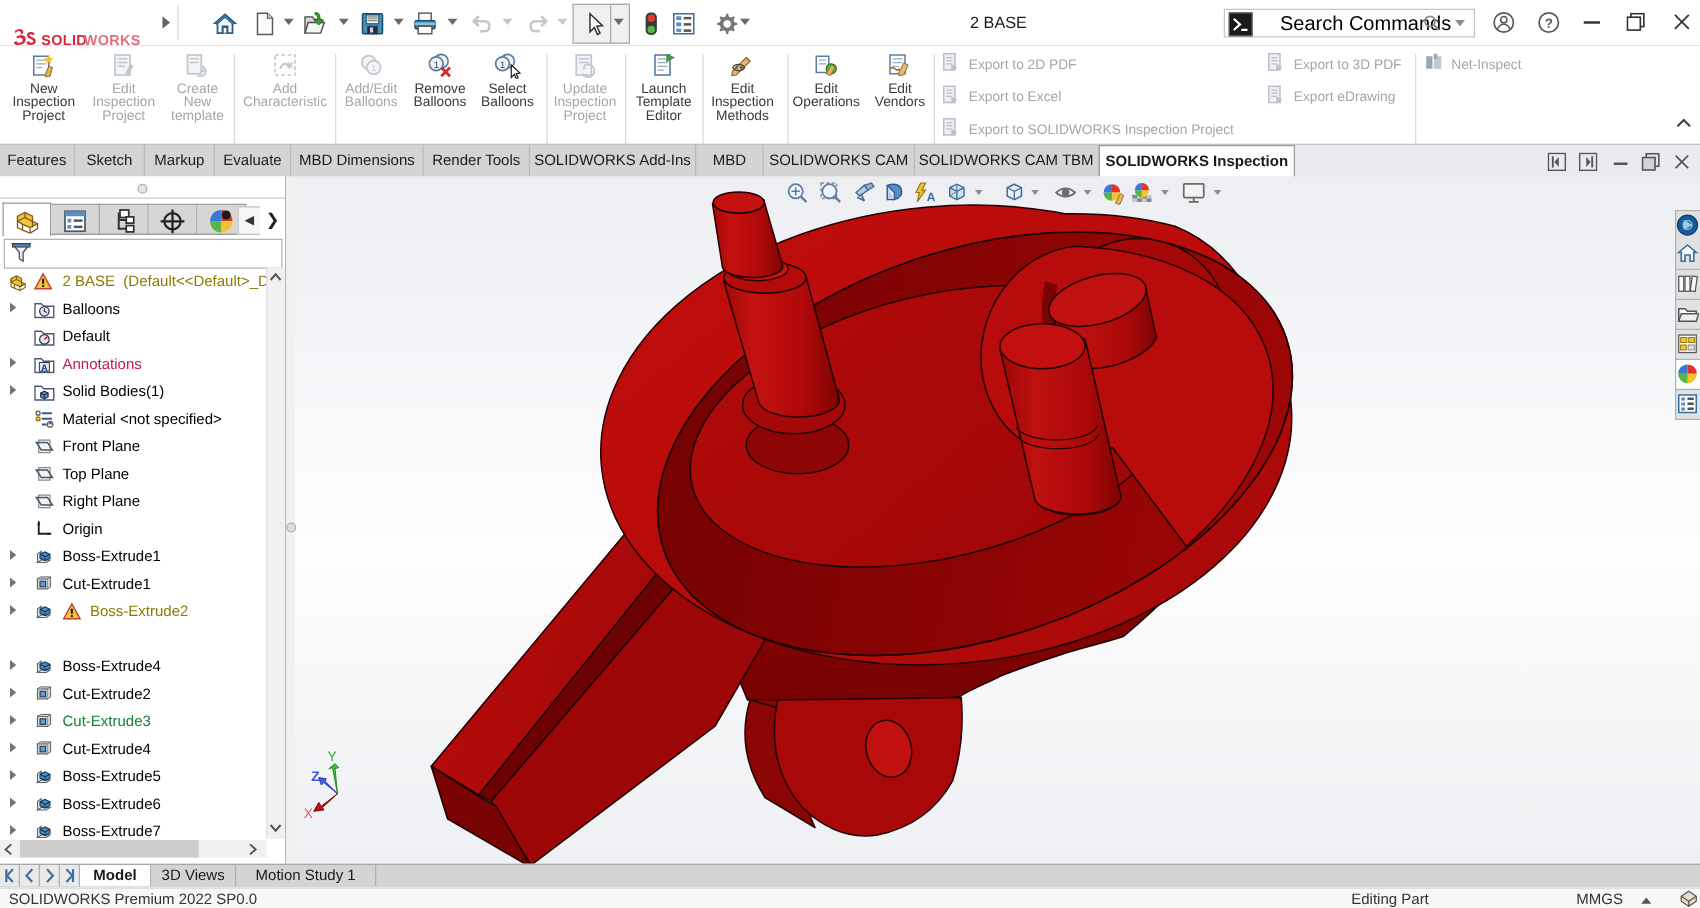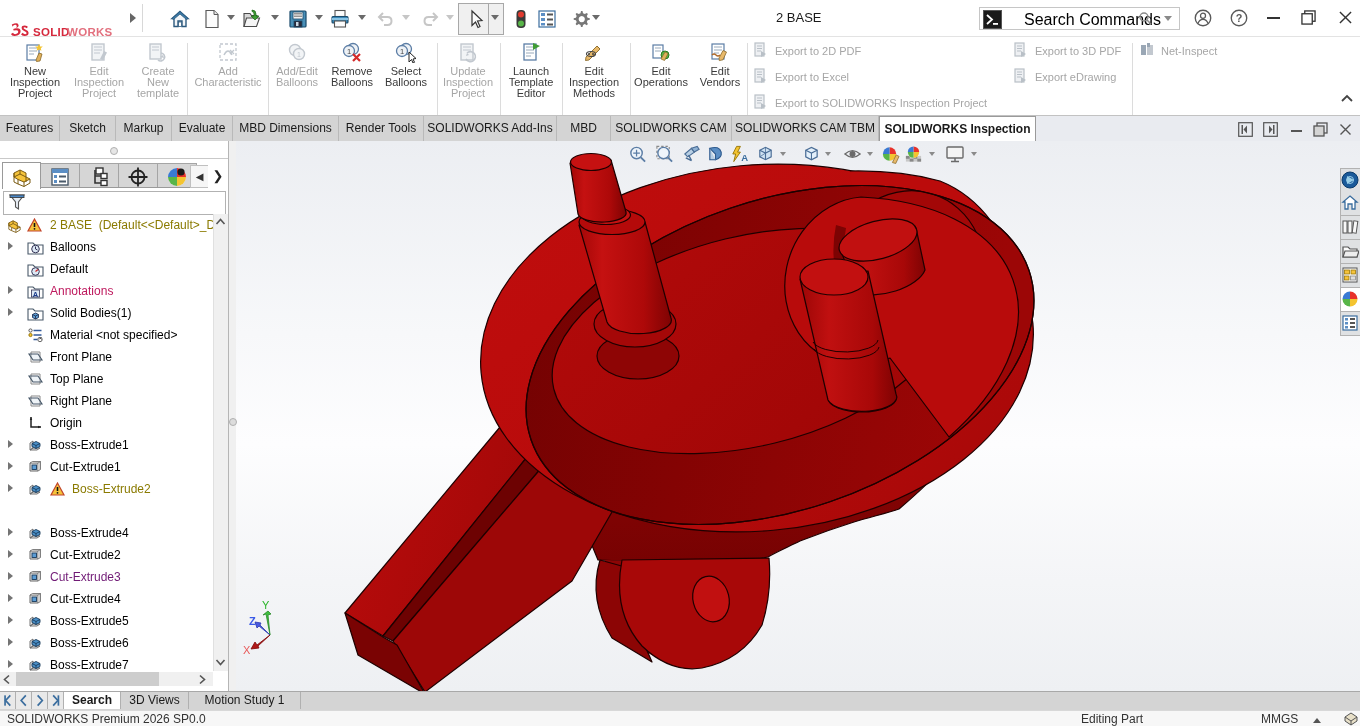--- a/index.html
+++ b/index.html
@@ -668,21 +668,21 @@
         </svg></div>
       <div class="trtext" style="color:#000;">Cut-Extrude2</div>
     </div>
 <div class="treerow" style="top:425px;">
       <div class="trarrow"></div>
       <div class="trico"><svg width="17" height="16" viewBox="0 0 17 16">
           <path d="M3 4 L11 4 L11 12 L3 12 Z" fill="#e8e8e8" stroke="#666" stroke-width="1"></path>
           <path d="M11 4 L13.5 2.5 L13.5 10.5 L11 12 M3 4 L5.5 2.5 L13.5 2.5" fill="#d0d0d0" stroke="#666" stroke-width="0.8"></path>
           <rect x="5" y="6" width="4.5" height="4.5" fill="#5b9cd4" stroke="#1a3a5a" stroke-width="0.9"></rect>
         </svg></div>
-      <div class="trtext" style="color:#701a75;">Cut-Extrude3</div>
+      <div class="trtext" style="color:#15803d;">Cut-Extrude3</div>
     </div>
 <div class="treerow" style="top:447px;">
       <div class="trarrow"></div>
       <div class="trico"><svg width="17" height="16" viewBox="0 0 17 16">
           <path d="M3 4 L11 4 L11 12 L3 12 Z" fill="#e8e8e8" stroke="#666" stroke-width="1"></path>
           <path d="M11 4 L13.5 2.5 L13.5 10.5 L11 12 M3 4 L5.5 2.5 L13.5 2.5" fill="#d0d0d0" stroke="#666" stroke-width="0.8"></path>
           <rect x="5" y="6" width="4.5" height="4.5" fill="#5b9cd4" stroke="#1a3a5a" stroke-width="0.9"></rect>
         </svg></div>
       <div class="trtext" style="color:#000;">Cut-Extrude4</div>
     </div>
@@ -742,26 +742,26 @@
 <div style="position:absolute;left:16px;top:0;width:15px;height:17px;background:#e9e9e9;border-right:1px solid #b0b0b0;"><svg width="15" height="17" viewBox="0 0 16 17">
         <path d="M10.5 3 L5.5 8.5 L10.5 14" fill="none" stroke="#3a6d9e" stroke-width="1.8"></path>
       </svg></div>
 <div style="position:absolute;left:32px;top:0;width:15px;height:17px;background:#e9e9e9;border-right:1px solid #b0b0b0;"><svg width="15" height="17" viewBox="0 0 16 17">
         <path d="M6 3 L11 8.5 L6 14" fill="none" stroke="#3a6d9e" stroke-width="1.8"></path>
       </svg></div>
 <div style="position:absolute;left:48px;top:0;width:15px;height:17px;background:#e9e9e9;border-right:1px solid #b0b0b0;"><svg width="15" height="17" viewBox="0 0 16 17">
         <path d="M5.5 3 L10.5 8.5 L5.5 14" fill="none" stroke="#3a6d9e" stroke-width="1.8"></path>
         <rect x="10.2" y="3" width="1.8" height="11" fill="#3a6d9e"></rect>
       </svg></div>
-<div class="btab" style="left:64px;width:56px;background:#fff;font-weight:bold;">Search</div>
+<div class="btab" style="left:64px;width:56px;background:#fff;font-weight:bold;">Model</div>
 <div class="btab" style="left:121px;width:67px;">3D Views</div>
 <div class="btab" style="left:189px;width:111px;">Motion Study 1</div>
   </div>
 <div class="abs" id="statusbar">
-    <div style="position:absolute;left:7px;top:1px;">SOLIDWORKS Premium 2026 SP0.0</div>
+    <div style="position:absolute;left:7px;top:1px;">SOLIDWORKS Premium 2022 SP0.0</div>
 <div style="position:absolute;left:1081px;top:1px;">Editing Part</div>
 <div style="position:absolute;left:1261px;top:1px;text-align:center;">MMGS</div>
 <div style="position:absolute;left:1313px;top:7px;width:0;height:0;border-left:4px solid transparent;border-right:4px solid transparent;border-bottom:5px solid #555;"></div>
 <svg style="position:absolute;left:1344px;top:1px;" width="14" height="14" viewBox="0 0 14 14">
       <path d="M1 5 L7 1 L13 5 L13 9 L7 13 L1 9 Z" fill="#e8e0c8" stroke="#555" stroke-width="1"></path>
       <path d="M1 5 L7 9 L13 5 M7 9 L7 13" fill="none" stroke="#555" stroke-width="1"></path>
     </svg>
   </div>
 
 </body></html>

